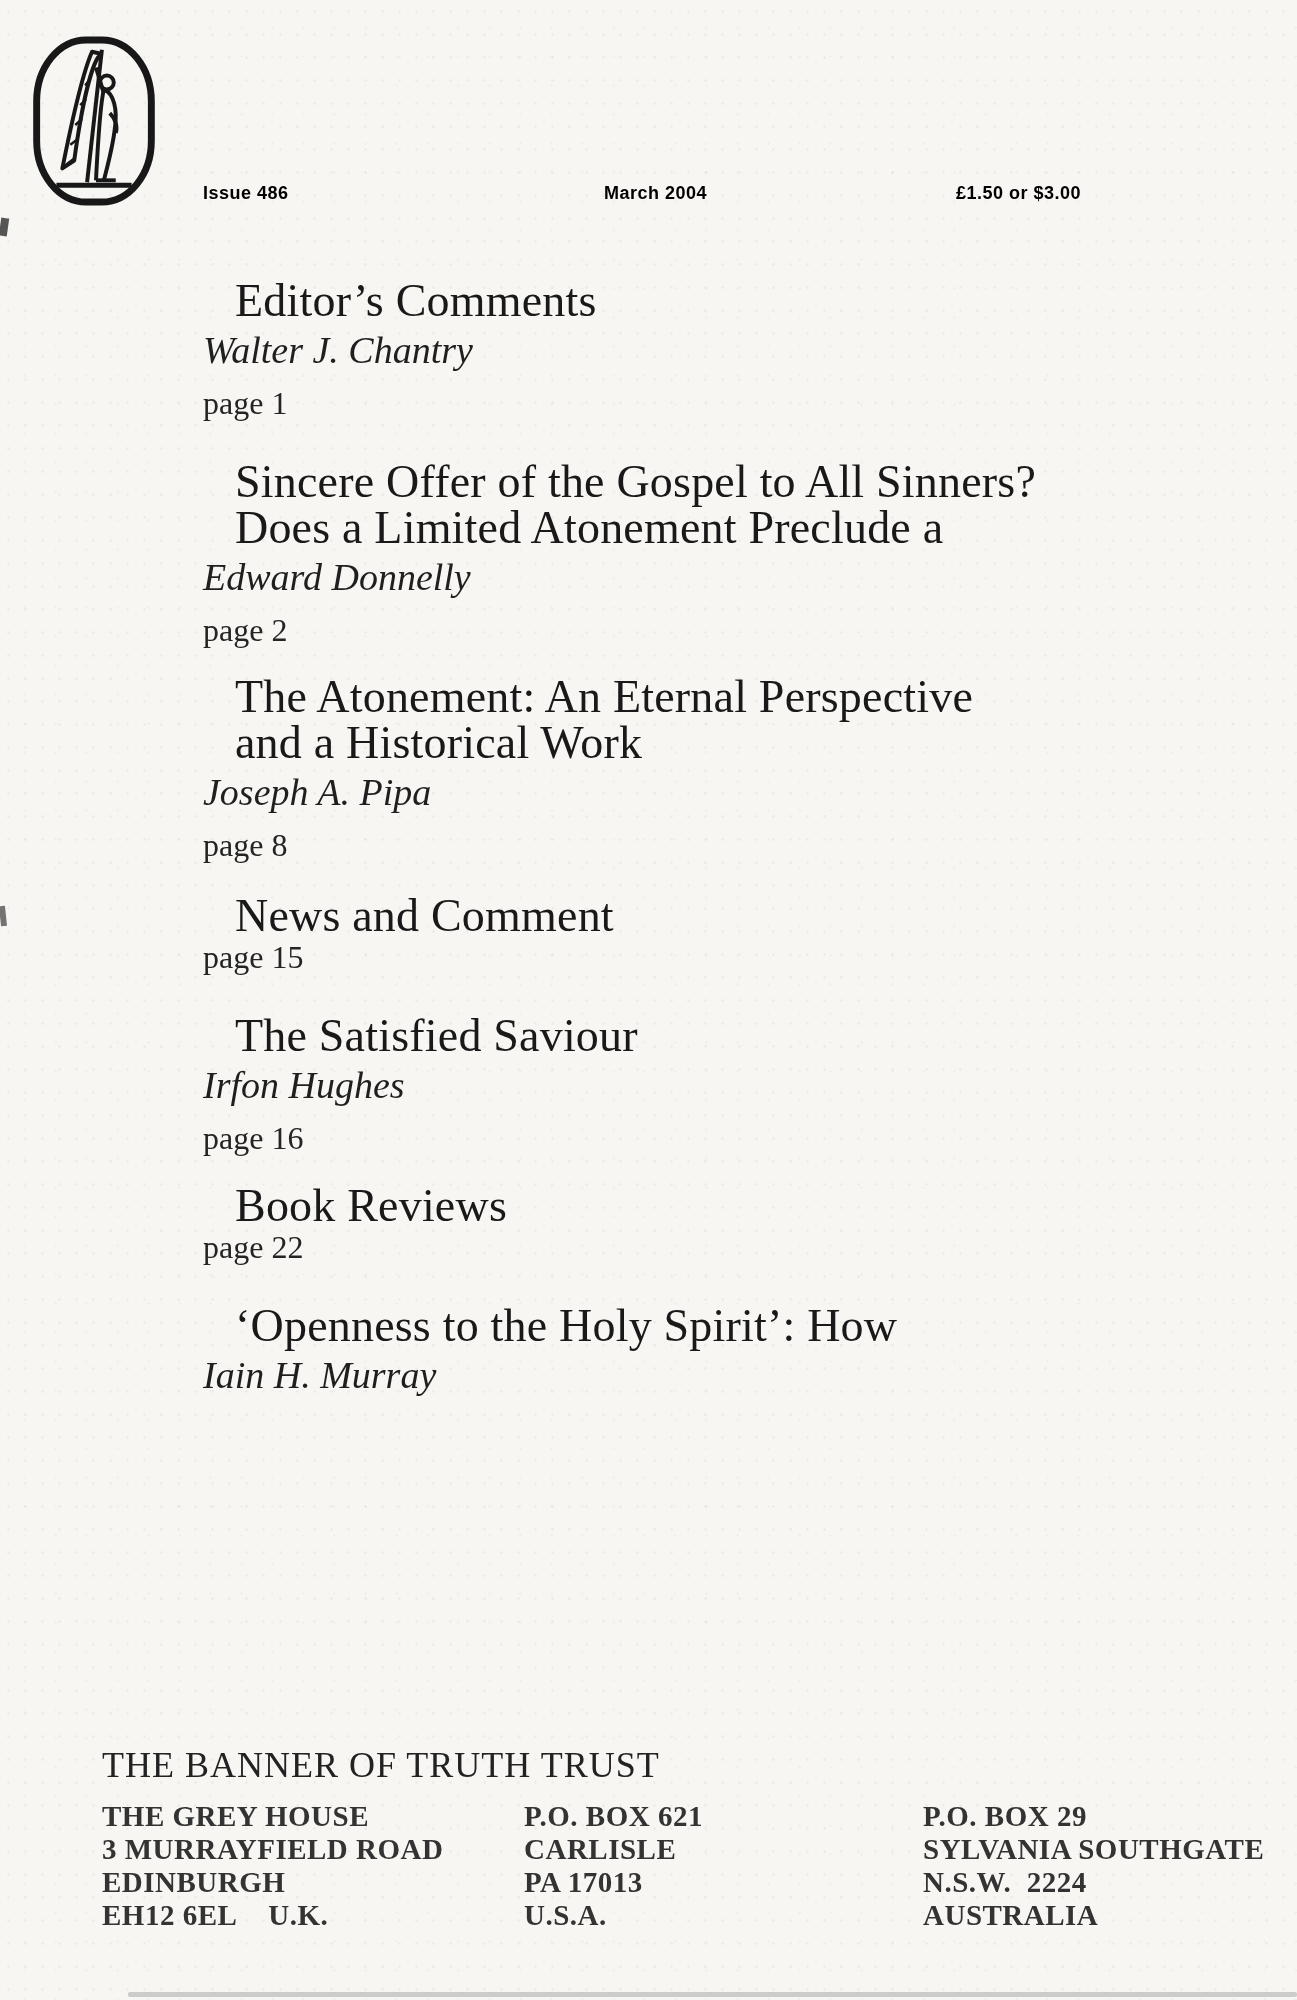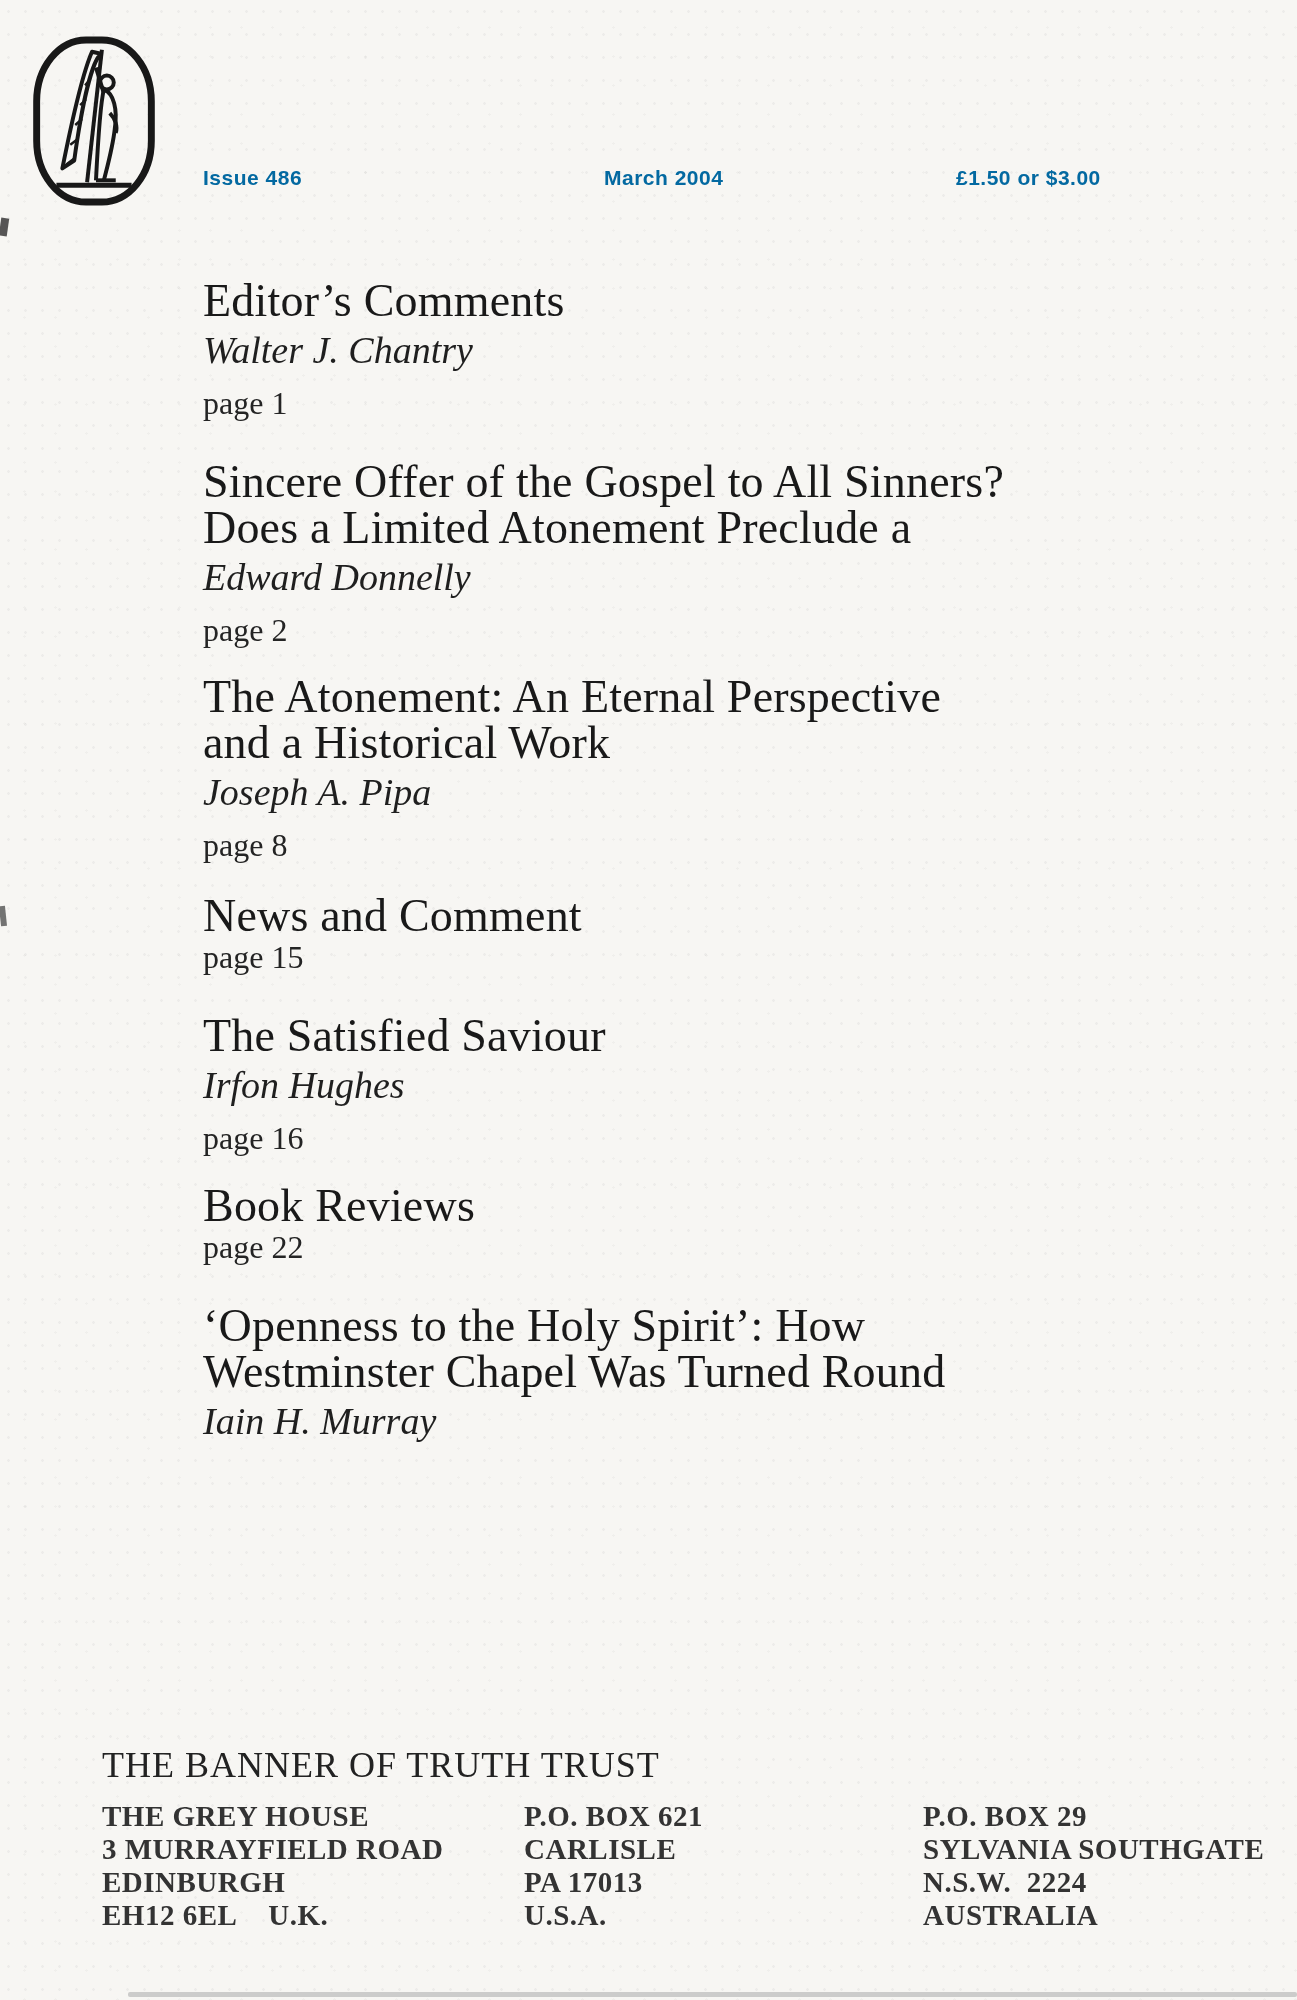--- a/index.html
+++ b/index.html
@@ -16,35 +16,35 @@
     background-image:
       radial-gradient(rgba(70,70,70,.055) 1px, transparent 1.4px),
       radial-gradient(rgba(70,70,70,.04) 1px, transparent 1.3px);
     background-size:17px 23px,31px 29px;
     background-position:0 0,9px 13px;
   }
 
   
   .logo{position:absolute;left:30px;top:34px;width:128px;height:174px;}
   .masthead-item{
-    position:absolute;top:166px;
+    position:absolute;top:183px;
     font-family:"Liberation Sans",sans-serif;font-weight:bold;
-    font-size:21px;letter-spacing:.5px;color:#0369a1;white-space:nowrap;
+    font-size:18px;letter-spacing:.5px;color:#000000;white-space:nowrap;
   }
   .mi-issue{left:203px;}
   .mi-date{left:604px;}
   .mi-price{left:956px;}
 
   
   .toc-entry{position:absolute;left:203px;width:1020px;}
   .e1{top:278px}.e2{top:459px}.e3{top:674px}.e4{top:893px}
   .e5{top:1013px}.e6{top:1183px}.e7{top:1303px}
   .title-line{
     font-size:46px;line-height:46px;color:#191919;
-    letter-spacing:.2px;white-space:nowrap;
+    letter-spacing:.2px;white-space:nowrap;margin-left:32px;
   }
   .author{
     font-style:italic;font-size:38px;line-height:38px;
     margin-top:7px;color:#1f1f1f;white-space:nowrap;
   }
   .pageref{
     font-size:32px;line-height:34px;
     margin-top:17px;color:#242424;white-space:nowrap;
   }
   .no-author .pageref{margin-top:1px;}
@@ -130,21 +130,20 @@
     <div class="pageref">page 16</div>
   </article>
 
   <article class="toc-entry e6 no-author">
     <div class="title-line">Book Reviews</div>
     <div class="pageref">page 22</div>
   </article>
 
   <article class="toc-entry e7">
     <div class="title-line">‘Openness to the Holy Spirit’: How</div>
-    <div class="title-line">Westminster Chapel Was Turned Round</div>
     <div class="author">Iain H. Murray</div>
   </article>
 
 </main>
 
 <footer>
   <div class="publisher-name">THE BANNER OF TRUTH TRUST</div>
 
   <div class="address addr-uk">
     <div>THE GREY HOUSE</div>

